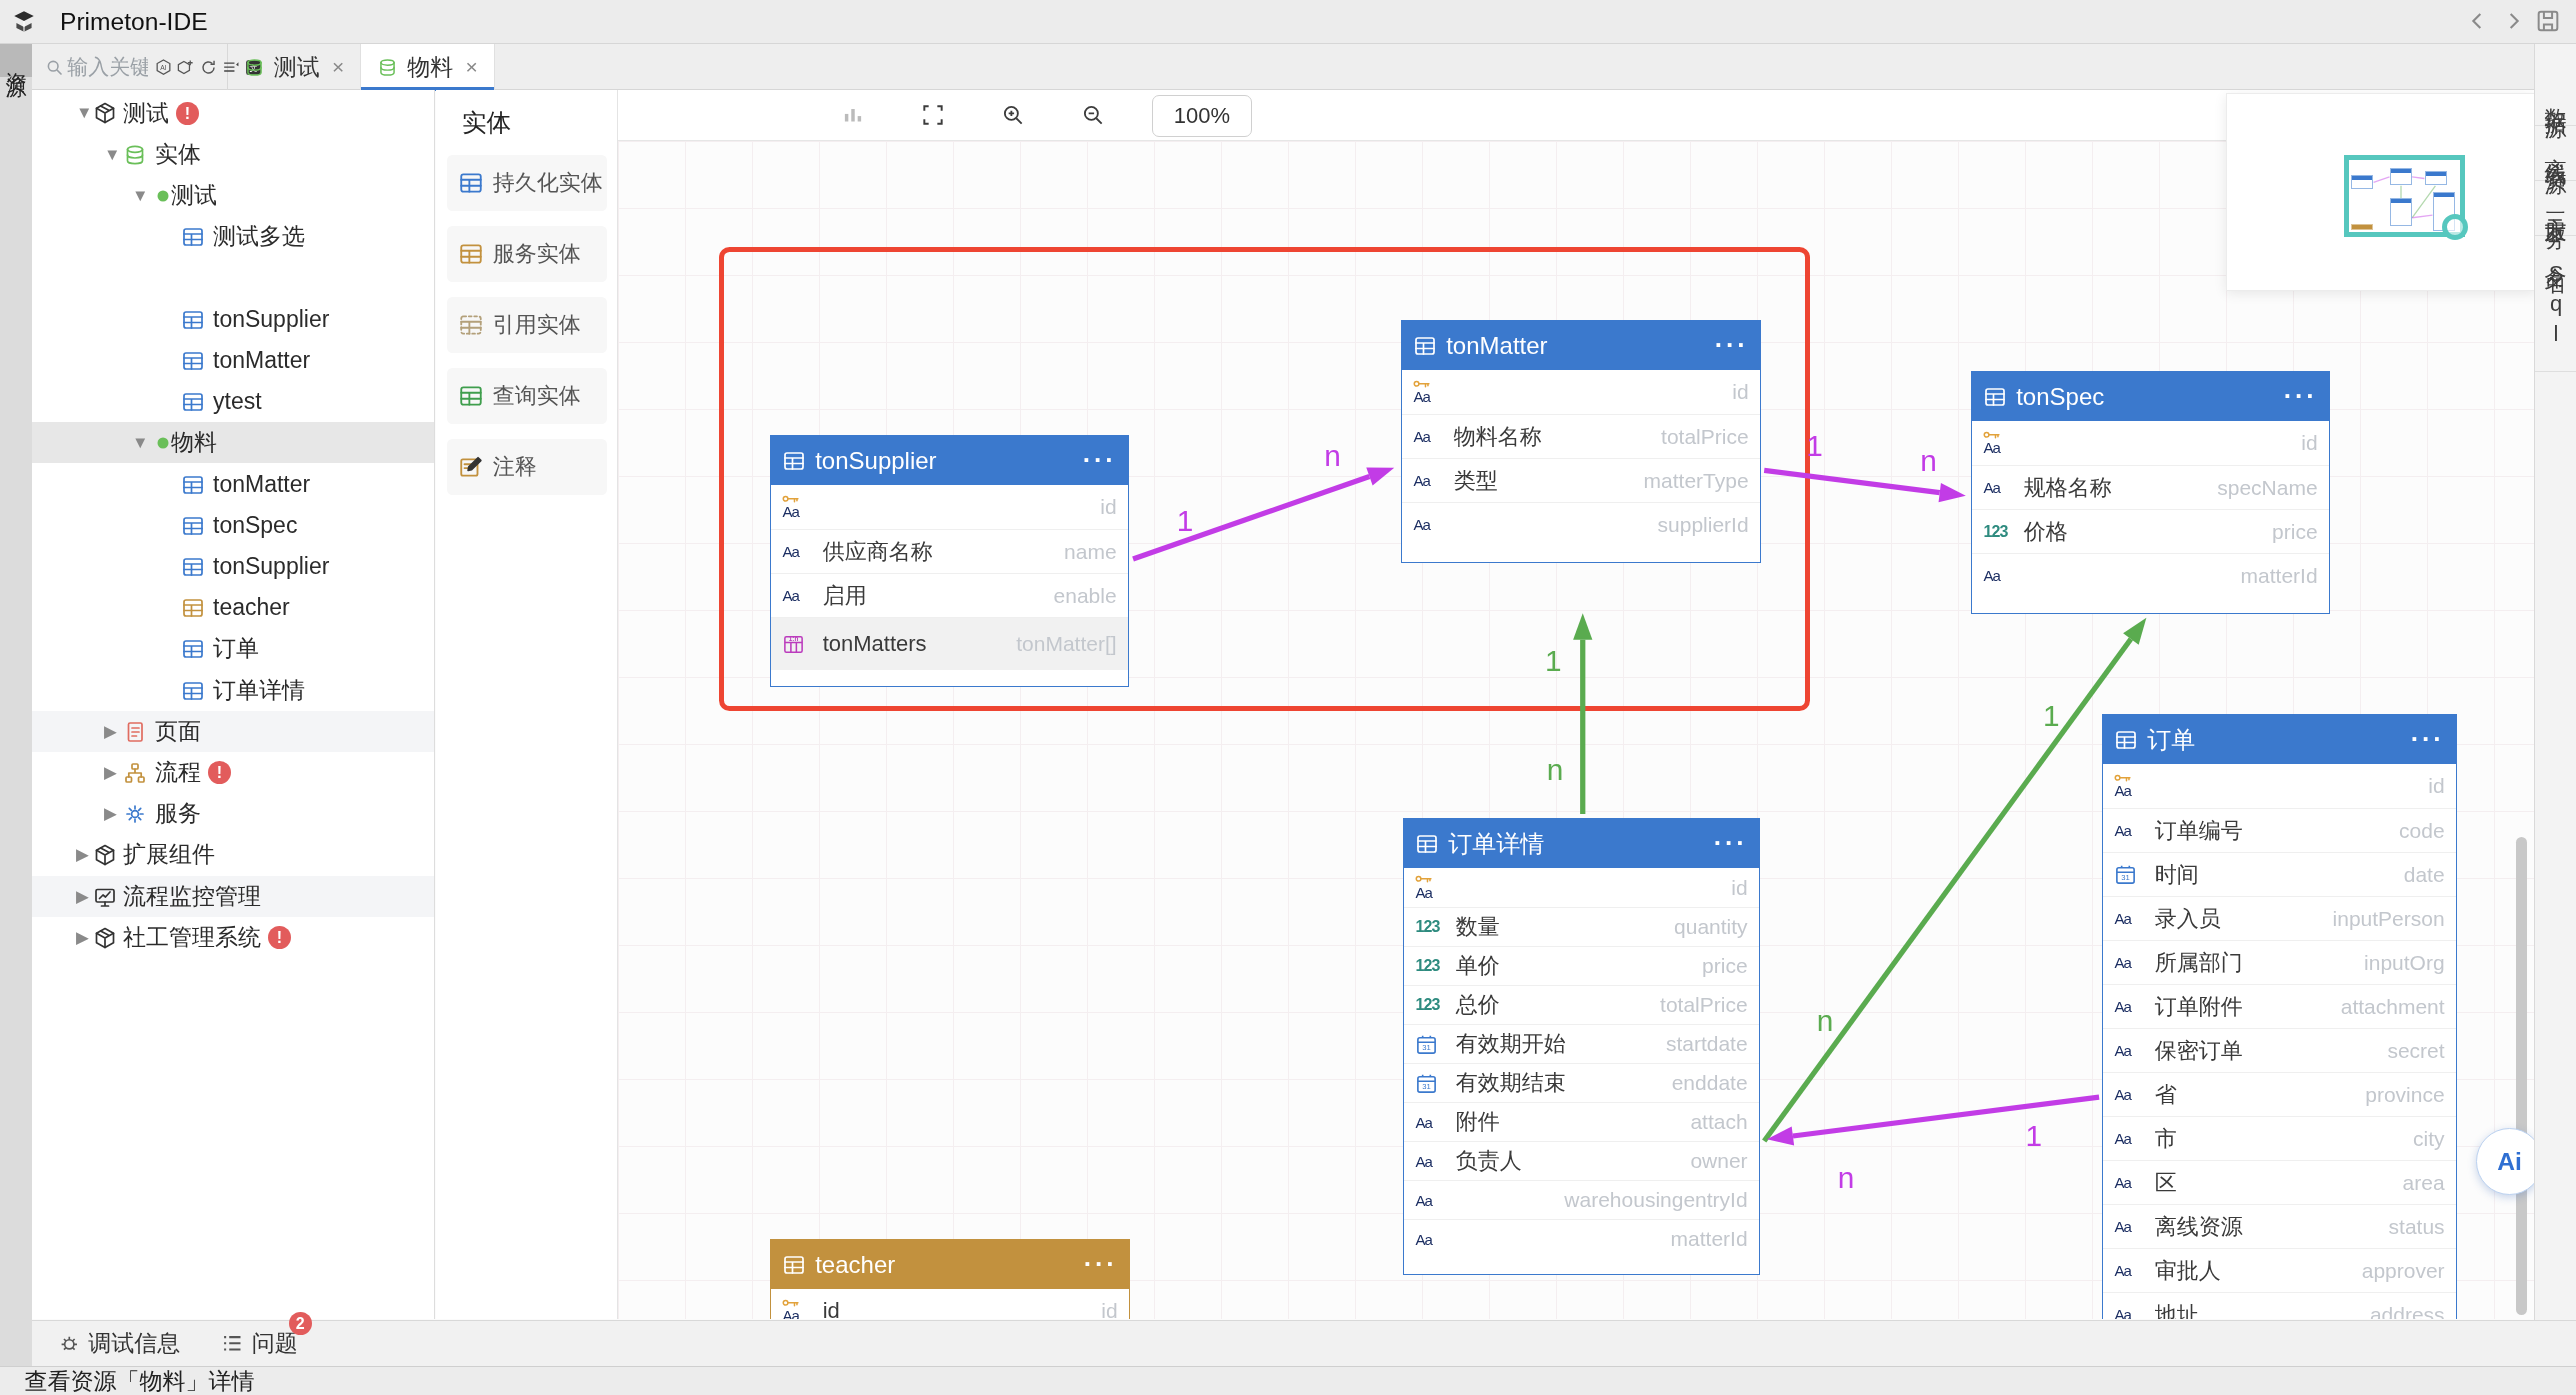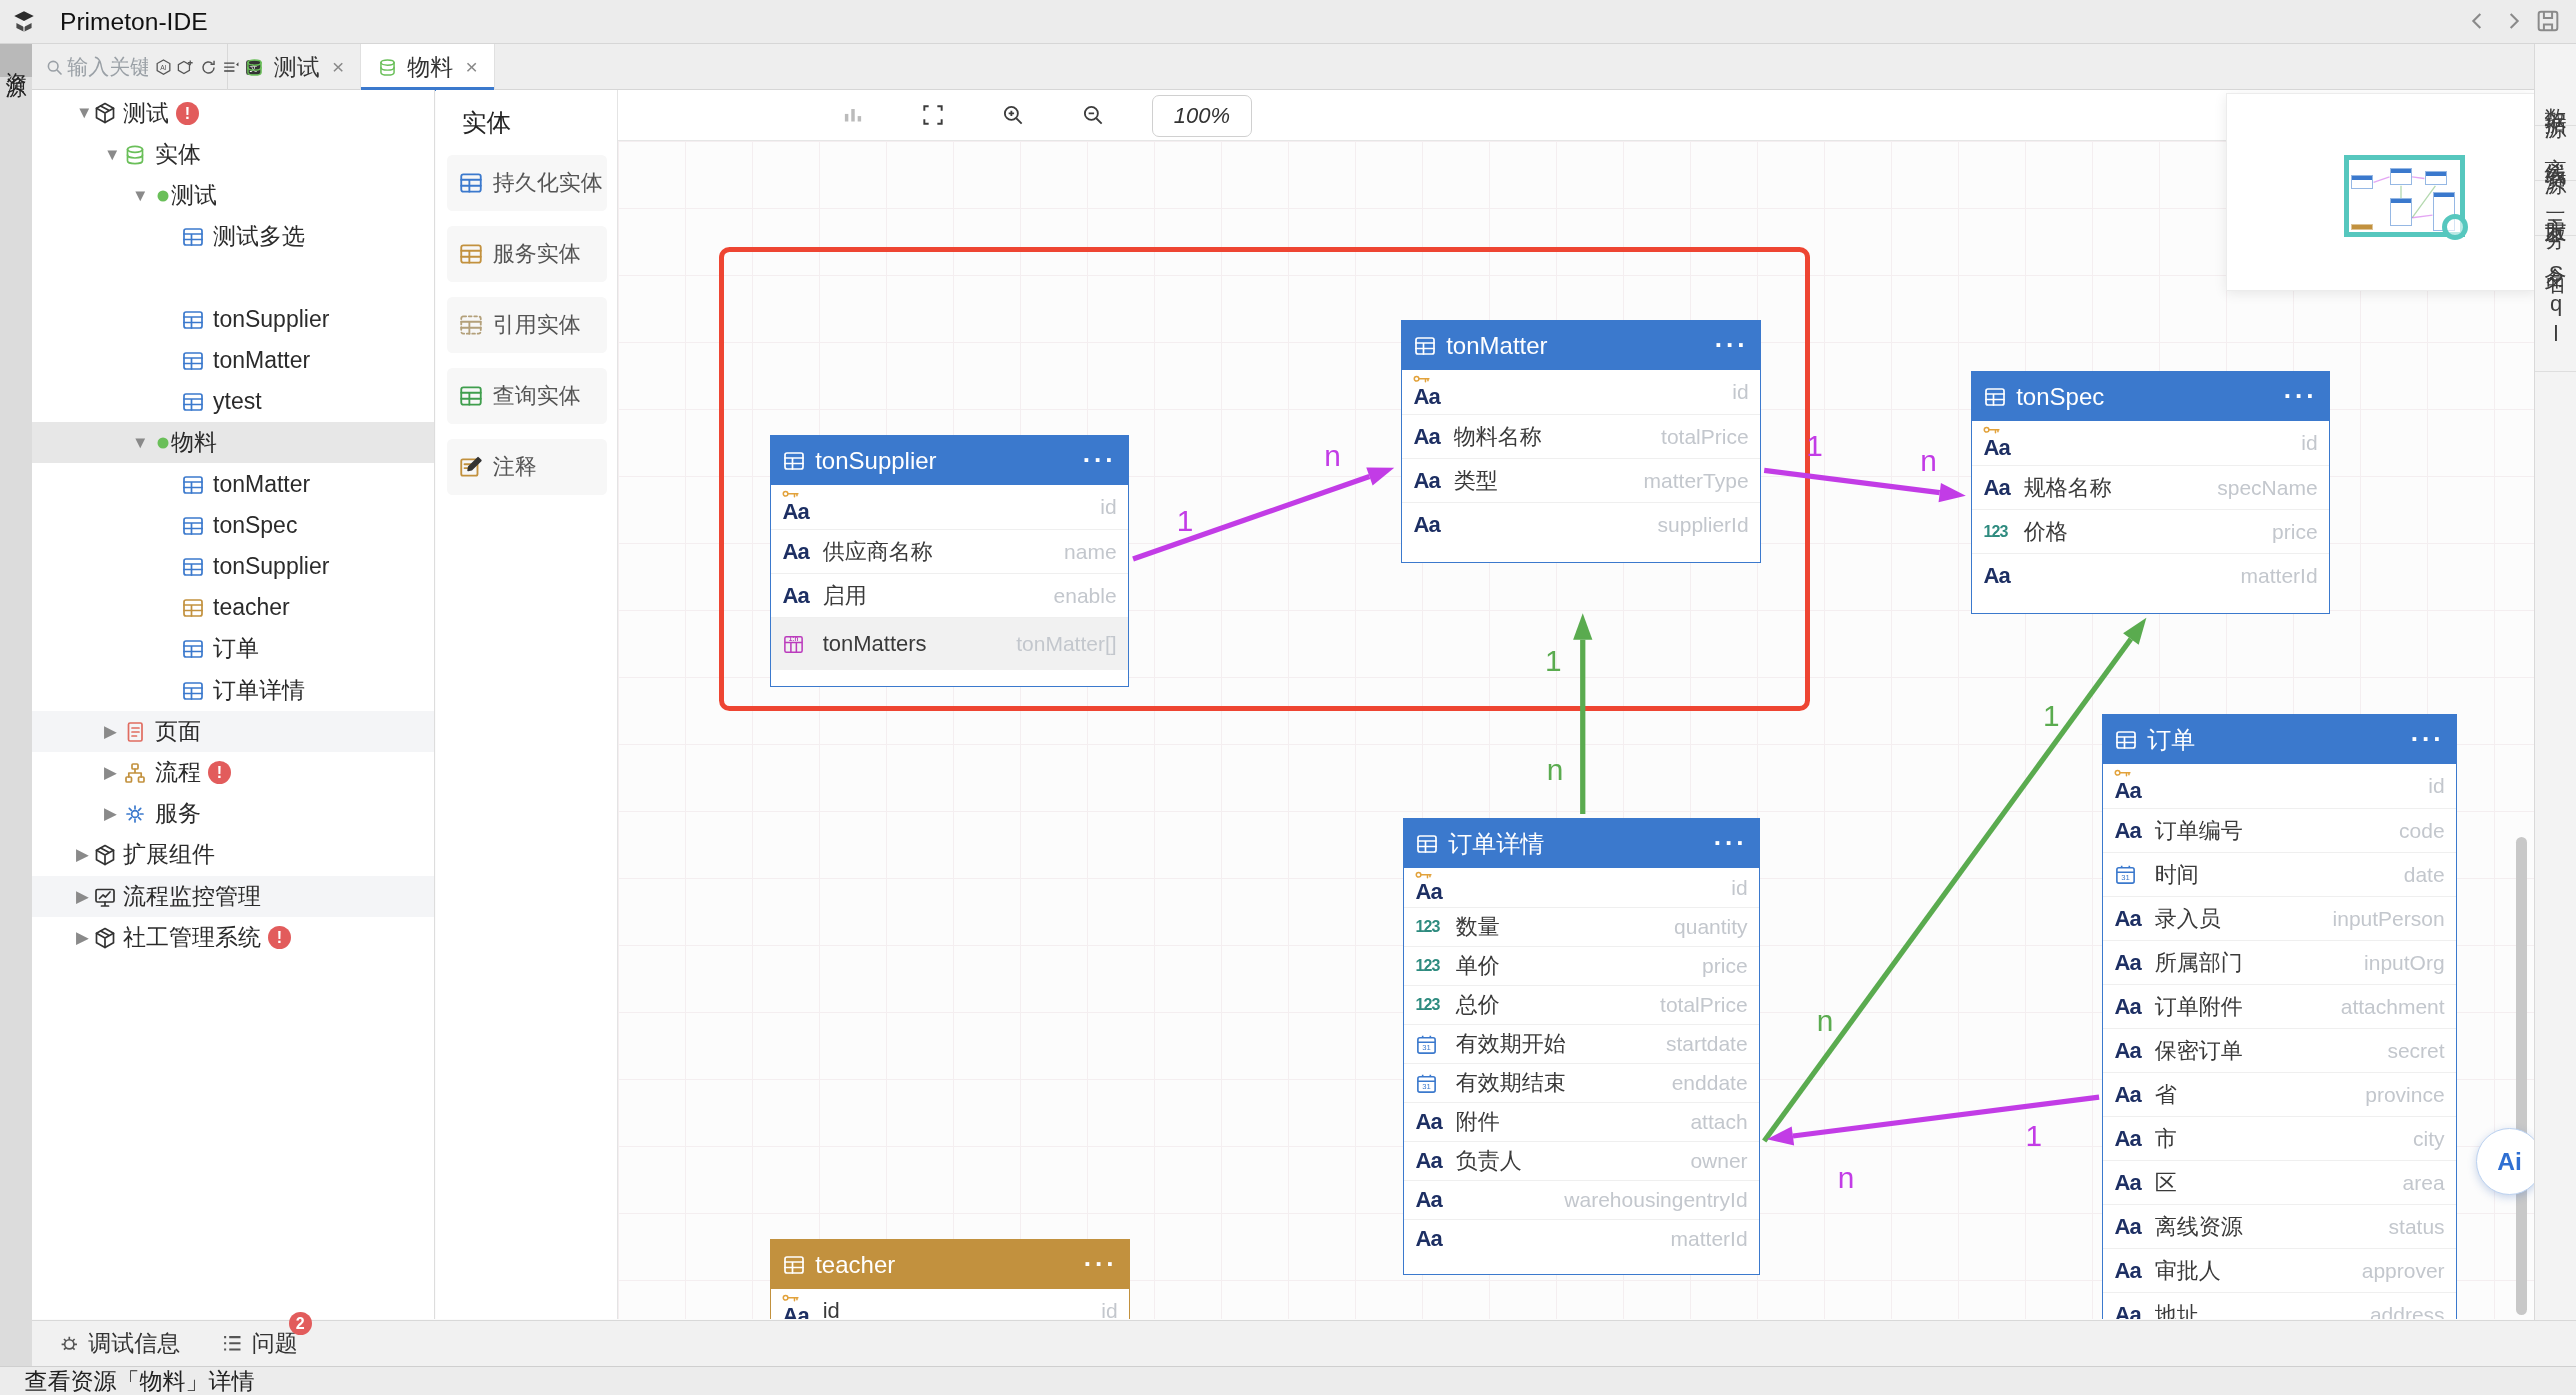--- a/index.html
+++ b/index.html
@@ -42,40 +42,40 @@
   .trow.shade{background:#f4f5f7;}
   .tarrow{position:absolute;color:#8a8a8a;font-size:16.7px;}
   .ticon{position:absolute;}
   .tlabel{position:absolute;font-size:23px;color:#2b2b2b;white-space:nowrap;}
   .badge{display:inline-block;min-width:23px;height:23px;border-radius:11.4px;background:#e25c5c;color:#fff;font-size:16px;font-weight:bold;text-align:center;line-height:23px;margin-left:7px;vertical-align:1.8px;}
 
   
   #canvas{left:436px;top:90px;width:2098px;height:1229px;background:#fff;overflow:hidden;}
   #cv-toolbar{left:182px;top:0;width:1916px;height:51px;background:#fff;border-bottom:0.9px solid #e6e6e6;box-sizing:border-box;}
   .cvt-ico{position:absolute;top:12.3px;cursor:pointer;color:#3c3c3c;}
-  #zoom-box{position:absolute;left:534px;top:5.3px;width:98px;height:40px;border:0.9px solid #d0d0d0;border-radius:7px;background:#fff;font-size:22px;color:#333;display:flex;align-items:center;justify-content:center;cursor:pointer;font-style:italic;}
+  #zoom-box{position:absolute;left:534px;top:5.3px;width:98px;height:40px;border:0.9px solid #d0d0d0;border-radius:7px;background:#fff;font-size:22px;color:#333;display:flex;align-items:center;justify-content:center;cursor:pointer;}
   #grid{left:182px;top:51px;width:1916px;height:1178px;background-color:#fcfcfc;
         background-image:linear-gradient(#f4eef0 0.9px,transparent 0.9px),linear-gradient(90deg,#f4eef0 0.9px,transparent 0.9px);
         background-size:67px 67px;}
   #palette{left:0;top:0;width:182px;height:1229px;background:#fff;border-right:0.9px solid #e4e4e4;box-sizing:border-box;}
   #palette-title{position:absolute;left:26px;top:16px;font-size:24.6px;color:#222;}
   .pal-item{position:absolute;left:11.4px;width:160px;height:56px;background:#f7f7f7;border-radius:5.3px;display:flex;align-items:center;padding-left:10.5px;box-sizing:border-box;cursor:grab;}
   .pal-label{font-size:22px;color:#555;margin-left:8.8px;white-space:nowrap;}
 
   #selrect{border:5.3px solid #ee4532;border-radius:10.5px;background:transparent;}
 
   .entity{position:absolute;background:#fff;box-sizing:border-box;cursor:move;}
   .ent-header{height:49px;display:flex;align-items:center;padding:0 11.4px;box-sizing:border-box;}
   .ent-name{color:#fff;font-size:24px;margin-left:8.8px;white-space:nowrap;}
   .ent-menu{color:#fff;font-size:26px;font-weight:bold;letter-spacing:2.6px;cursor:pointer;line-height:17.5px;}
   .ent-row{display:flex;align-items:center;padding:0 11.4px;box-sizing:border-box;border-top:0.9px solid #efefef;}
   .ent-row:first-child{border-top:none;}
   .ent-row.hl{background:#f1f1f1;}
   .fi{width:35px;display:flex;flex-direction:column;align-items:flex-start;justify-content:center;}
-  .aa{font-weight:bold;font-size:22px;color:#1d2f63;letter-spacing:-0.9px;}
+  .aa{font-weight:normal;font-size:15px;color:#1d2f63;letter-spacing:-0.9px;}
   .n123{font-weight:bold;font-size:16px;color:#2e8b7f;letter-spacing:-0.9px;}
   .f-label{font-size:22px;color:#3a3a3a;margin-left:5.3px;white-space:nowrap;}
   .f-type{font-size:21px;color:#c3c7cd;white-space:nowrap;}
 
   #arrowlayer{left:0;top:0;pointer-events:none;}
 
   
   #minimap{background:#fff;border:0.9px solid #ececec;box-shadow:0 2.6px 12.3px rgba(0,0,0,.09);cursor:pointer;}
   .mm-box{position:absolute;background:#fff;box-sizing:border-box;}
   .mm-head{position:absolute;left:0;top:0;width:100%;height:4.4px;}

